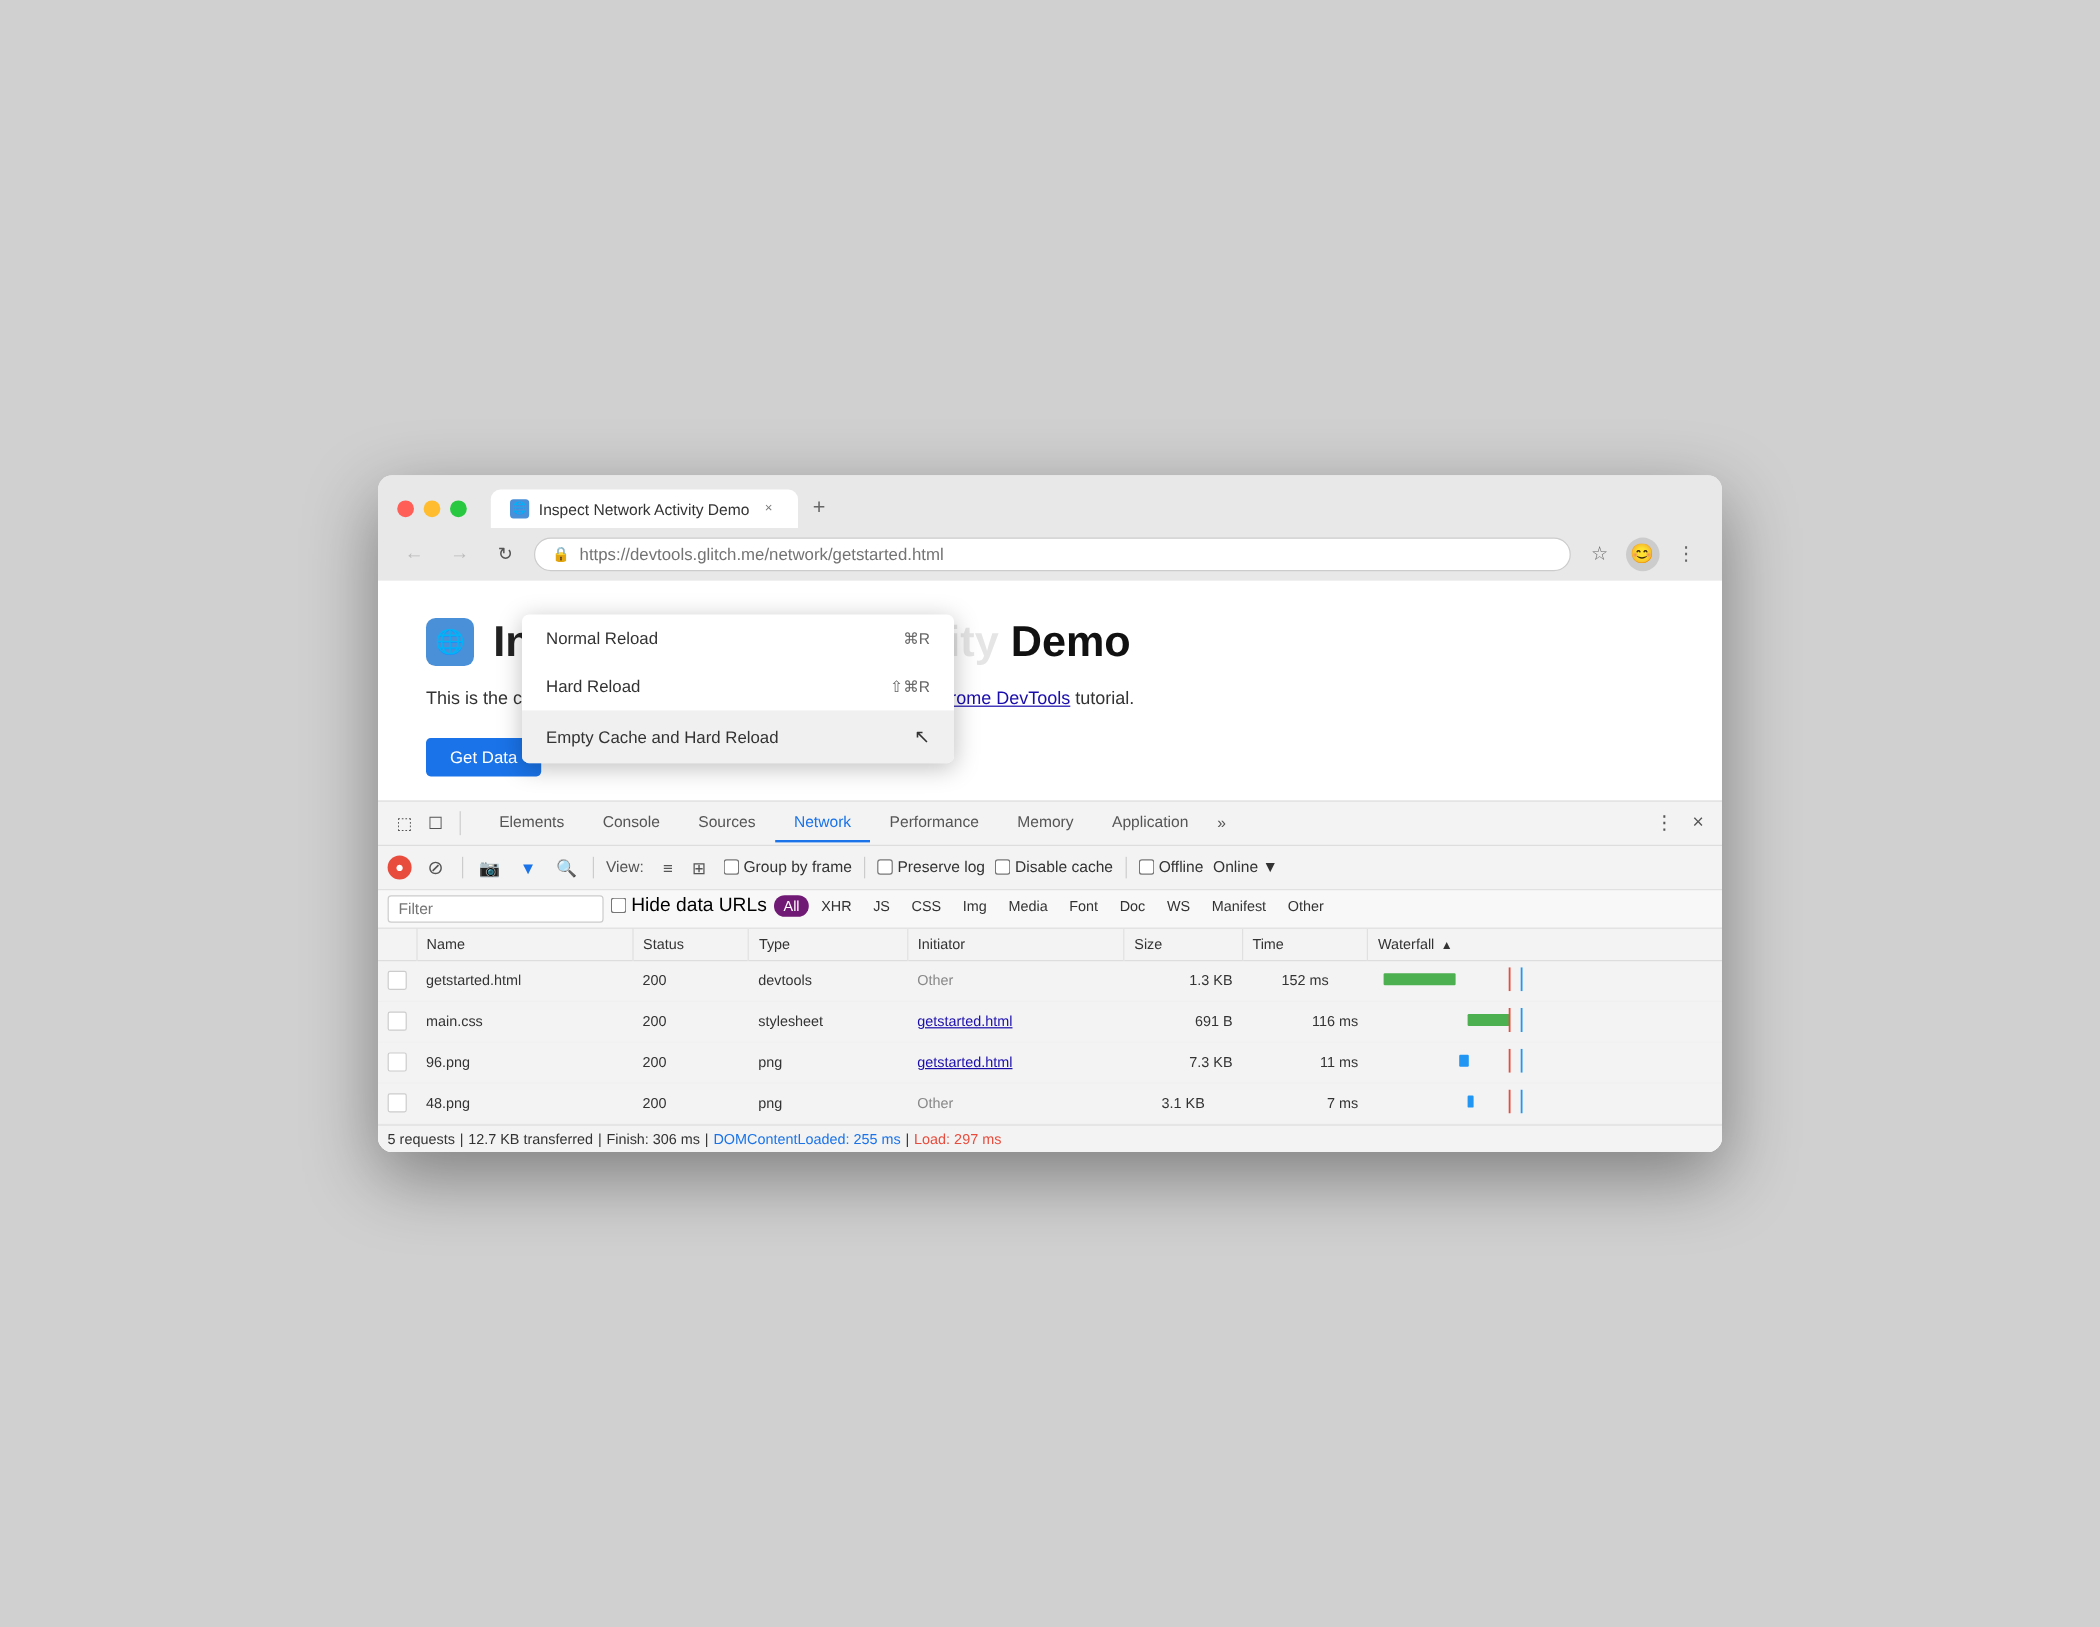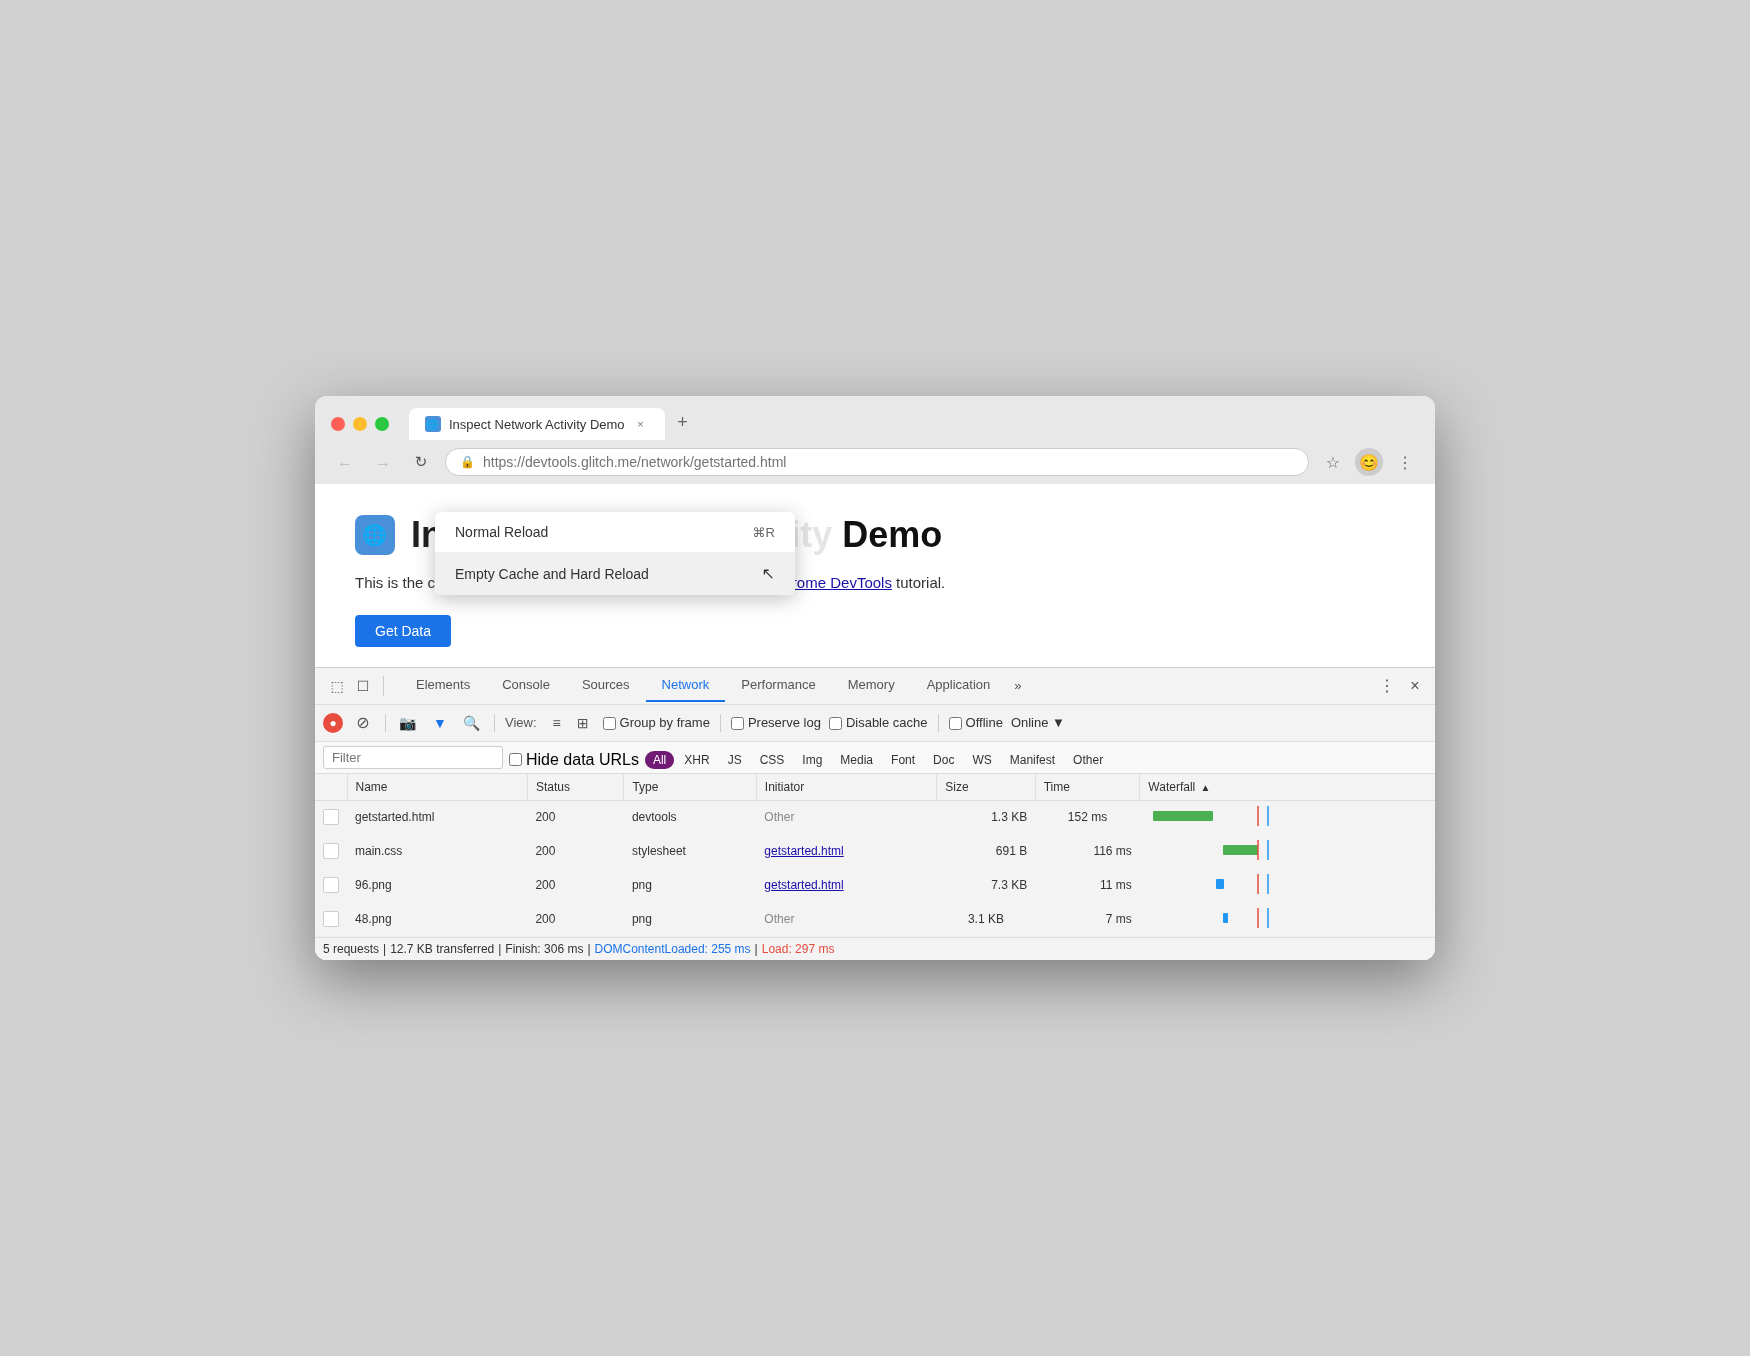--- a/index.html
+++ b/index.html
@@ -425,38 +425,38 @@
       color: #555;
     }
 
     .nt-view-icons {
       display: flex;
       gap: 2px;
     }
 
     .nt-checkbox-label {
       display: flex;
-      align-items: flex-end;
+      align-items: center;
       gap: 4px;
       font-size: 13px;
       color: #333;
       cursor: pointer;
     }
 
     .nt-checkbox-label input { cursor: pointer; }
 
     .nt-dropdown {
       font-size: 13px;
       color: #333;
     }
 
     
     .filter-bar {
       display: flex;
-      align-items: flex-end;
+      align-items: flex-start;
       gap: 6px;
       padding: 4px 8px;
       background: #f8f8f8;
       border-bottom: 1px solid #ddd;
     }
 
     .filter-input {
       width: 180px;
       border: 1px solid #ccc;
       border-radius: 3px;
@@ -594,20 +594,24 @@
 
   <div class="browser-content">
 
     <div class="page-area" style="position:relative;">
 
       
       <div class="context-menu">
         <div class="context-menu-item">
           <span>Normal Reload</span>
           <span class="context-menu-shortcut">⌘R</span>
+        </div>
+        <div class="context-menu-item">
+          <span>Hard Reload</span>
+          <span class="context-menu-shortcut">⇧⌘R</span>
         </div>
         <div class="context-menu-item hovered">
           <span>Empty Cache and Hard Reload</span>
           <span class="cursor-indicator">↖</span>
         </div>
       </div>
 
       
       <div class="page-header">
         <div class="page-icon">🌐</div>

